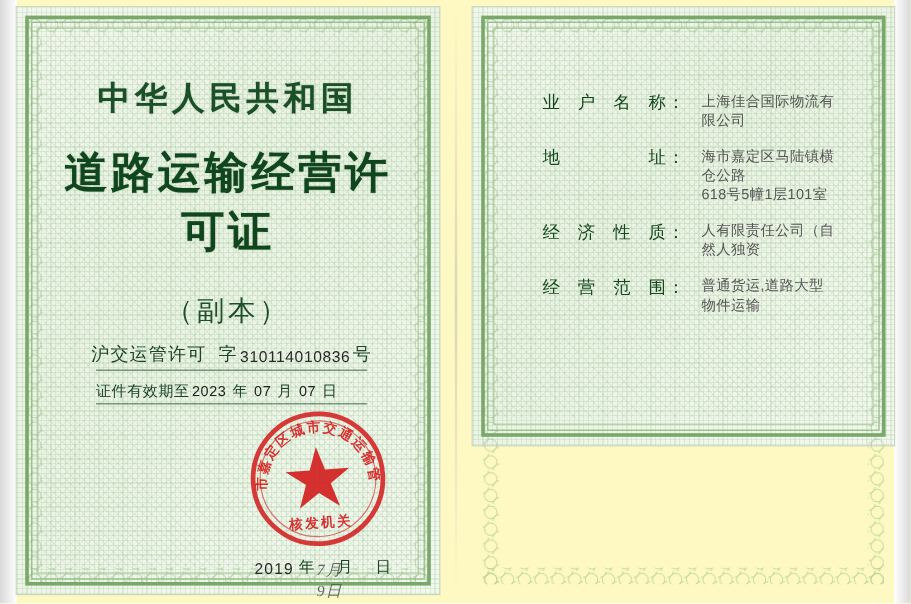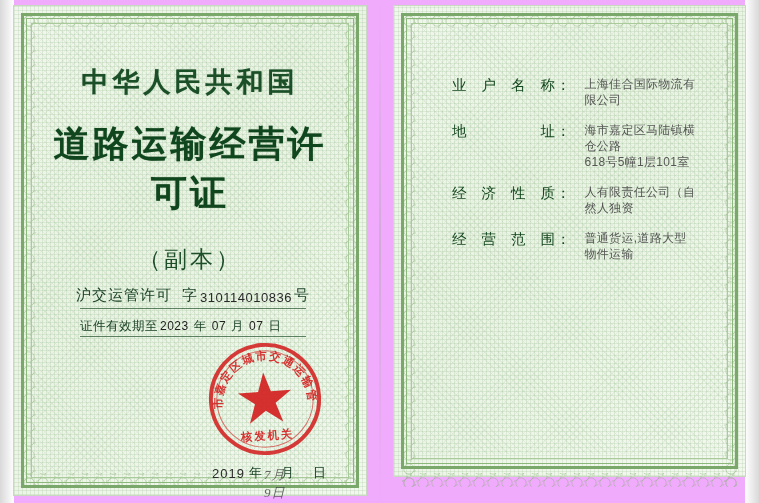--- a/index.html
+++ b/index.html
@@ -10,21 +10,21 @@
   body {
     width: 759px;
     height: 503px;
     font-family: "Liberation Sans", sans-serif;
     overflow: hidden;
   }
   .page {
     position: relative;
     width: 759px;
     height: 503px;
-    background: #f0abfc;
+    background: #fef9c3;
   }
 
   
   .cert {
     position: absolute;
     background:
       repeating-linear-gradient(0deg, rgba(120,170,110,0.16) 0px, rgba(120,170,110,0.16) 1px, rgba(255,255,255,0) 1px, rgba(255,255,255,0) 4px),
       repeating-linear-gradient(90deg, rgba(120,170,110,0.16) 0px, rgba(120,170,110,0.16) 1px, rgba(255,255,255,0) 1px, rgba(255,255,255,0) 4px),
       linear-gradient(135deg, #f2f7ee 0%, #eaf3e4 40%, #f3f8ef 100%);
     box-sizing: border-box;
@@ -184,21 +184,21 @@
     font-size: 13px;
     opacity: 0.75;
     font-style: italic;
   }
 
   
   #right-cert {
     left: 394px;
     top: 6px;
     width: 351px;
-    height: 470px;
+    height: 365px;
     box-shadow: 0 0 0 1px #c9d8c0;
   }
   #right-cert .inner-pane {
     background:
       repeating-linear-gradient(45deg, rgba(130,180,120,0.12) 0px, rgba(130,180,120,0.12) 1px, rgba(255,255,255,0) 1px, rgba(255,255,255,0) 5px),
       repeating-linear-gradient(-45deg, rgba(130,180,120,0.10) 0px, rgba(130,180,120,0.10) 1px, rgba(255,255,255,0) 1px, rgba(255,255,255,0) 5px);
   }
 
   .field-list {
     position: absolute;

